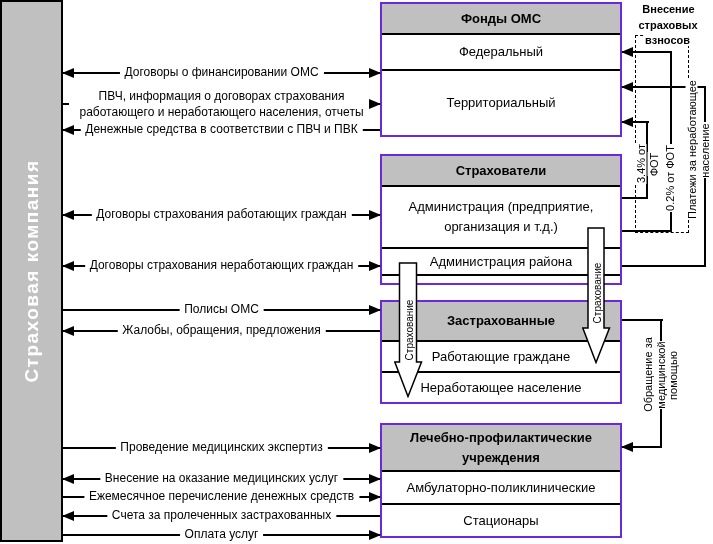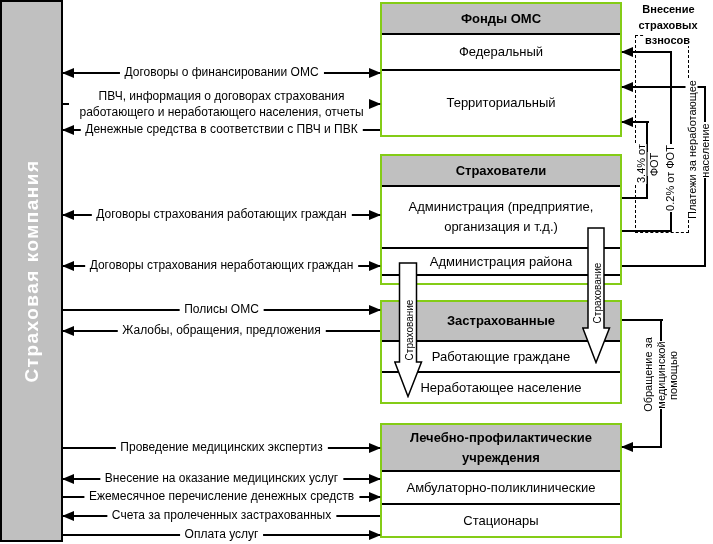--- a/index.html
+++ b/index.html
@@ -5,21 +5,21 @@
   html,body{margin:0;padding:0;background:#fff;}
   #canvas{position:relative;width:713px;height:544px;background:#fff;overflow:hidden;
           font-family:"Liberation Sans",sans-serif;color:#000;}
   
   #sidebar{position:absolute;left:0;top:0;width:59px;height:538px;background:#c0c0c0;
            border:2px solid #000;z-index:1;}
   #sidebar .vin{position:absolute;left:50%;top:50%;
       transform:translate(-50%,-50%) rotate(-90deg);white-space:nowrap;
       color:#fff;font-weight:bold;font-size:19px;letter-spacing:1.5px;}
   
-  .group{position:absolute;left:380px;width:238px;border:2px solid #84cc16;background:#6d28d9;z-index:1;}
+  .group{position:absolute;left:380px;width:238px;border:2px solid #6d28d9;background:#6d28d9;z-index:1;}
   .grow{display:flex;align-items:center;justify-content:center;text-align:center;
         font-size:13px;line-height:20px;background:#fff;padding:0 24px;box-sizing:border-box;}
   .grow{width:238px;margin:0 -24px;} 
   .group > .grow{margin:0;width:auto;}
   .group > .grow + .grow{border-top:2px solid #000;}
   .ghead{background:#c0c0c0;font-weight:bold;}
   
   .conn{position:absolute;left:63px;width:317px;height:2px;background:#000;z-index:2;}
   .conn.a-l::before{content:'';position:absolute;left:-1px;top:-4px;width:0;height:0;
       border:5px solid transparent;border-left:0;border-right:12px solid #000;}

